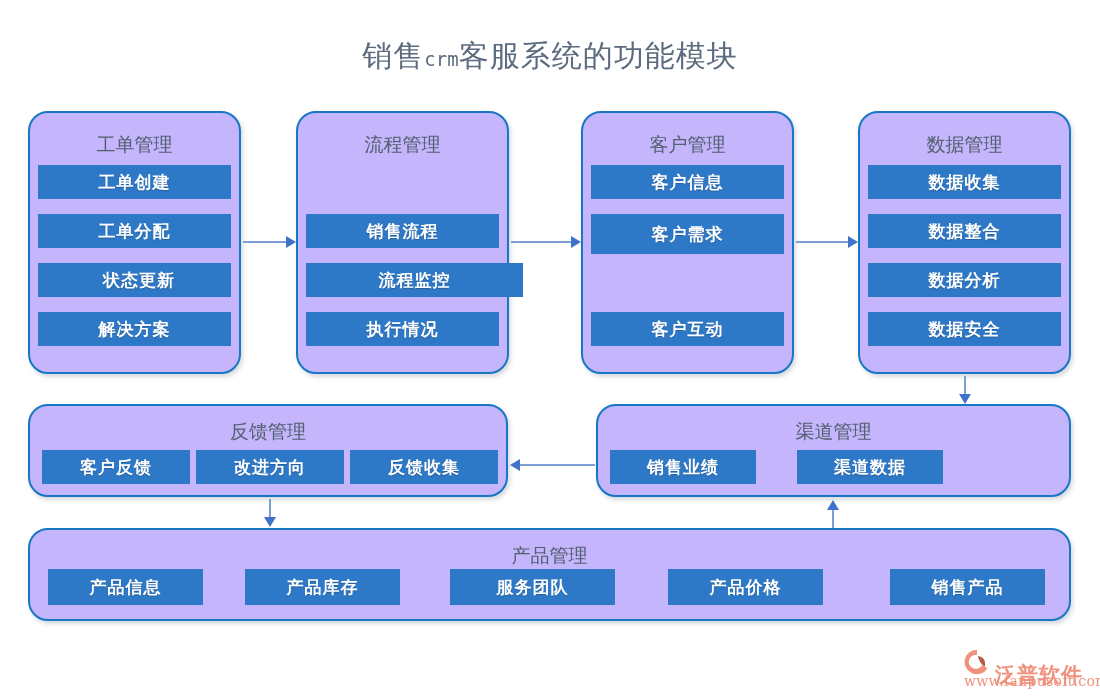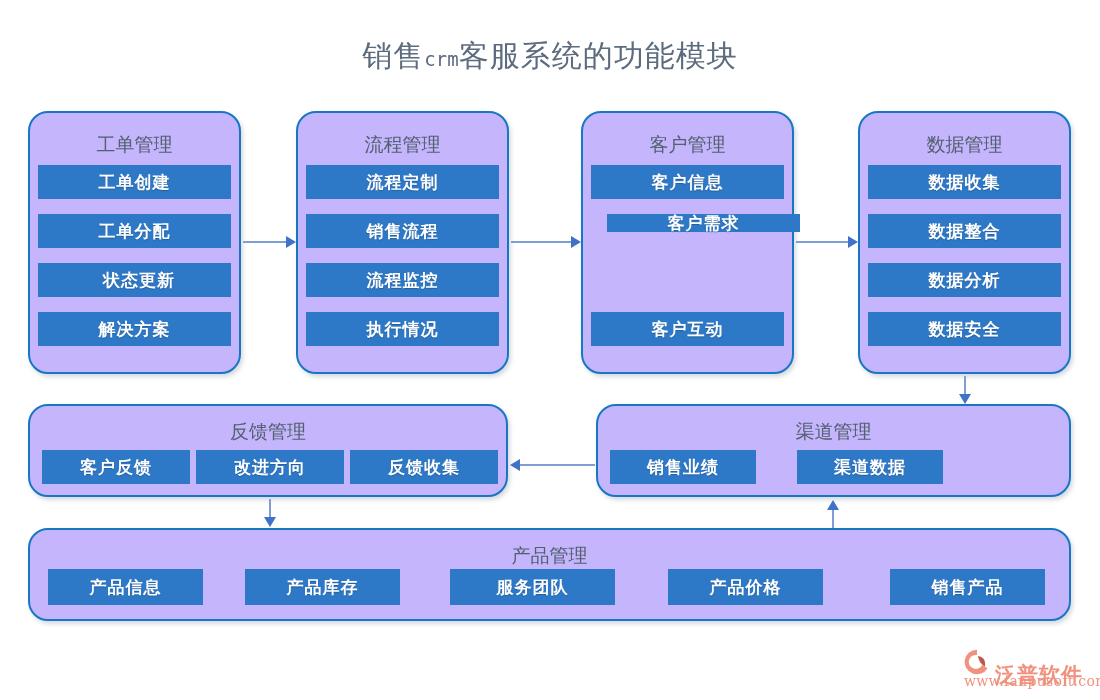--- a/index.html
+++ b/index.html
@@ -168,30 +168,29 @@
   <div class="group col" style="left:28px; top:111px; width:213px; height:263px;">
     <div class="group-title">工单管理</div>
     <div class="chip" style="left:8px; top:52px; width:193px; height:34px;">工单创建</div>
     <div class="chip" style="left:8px; top:101px; width:193px; height:34px;">工单分配</div>
     <div class="chip" style="left:8px; top:150px; width:193px; height:34px;padding-left:9px;">状态更新</div>
     <div class="chip" style="left:8px; top:199px; width:193px; height:34px;">解决方案</div>
   </div>
 
   <div class="group col" style="left:296px; top:111px; width:213px; height:263px;">
     <div class="group-title">流程管理</div>
-    <div class="chip" style="left:8px; top:52px; width:193px; height:34px;">流程定制</div>
     <div class="chip" style="left:8px; top:101px; width:193px; height:34px;">销售流程</div>
-    <div class="chip" style="left:8px; top:150px; width:193px; height:34px;">流程监控</div>
+    <div class="chip" style="left:8px; top:150px; width:217px; height:34px;">流程监控</div>
     <div class="chip" style="left:8px; top:199px; width:193px; height:34px;">执行情况</div>
   </div>
 
   <div class="group col" style="left:581px; top:111px; width:213px; height:263px;">
     <div class="group-title">客户管理</div>
     <div class="chip" style="left:8px; top:52px; width:193px; height:34px;">客户信息</div>
-    <div class="chip" style="left:24px; top:101px; width:193px; height:18px;">客户需求</div>
+    <div class="chip" style="left:8px; top:101px; width:193px; height:40px;">客户需求</div>
     <div class="chip" style="left:8px; top:199px; width:193px; height:34px;">客户互动</div>
   </div>
 
   <div class="group col" style="left:858px; top:111px; width:213px; height:263px;padding-left:44px;">
     <div class="group-title">数据管理</div>
     <div class="chip" style="left:8px; top:52px; width:193px; height:34px;">数据收集</div>
     <div class="chip" style="left:8px; top:101px; width:193px; height:34px;">数据整合</div>
     <div class="chip" style="left:8px; top:150px; width:193px; height:34px;">数据分析</div>
     <div class="chip" style="left:8px; top:199px; width:193px; height:34px;">数据安全</div>
   </div>

